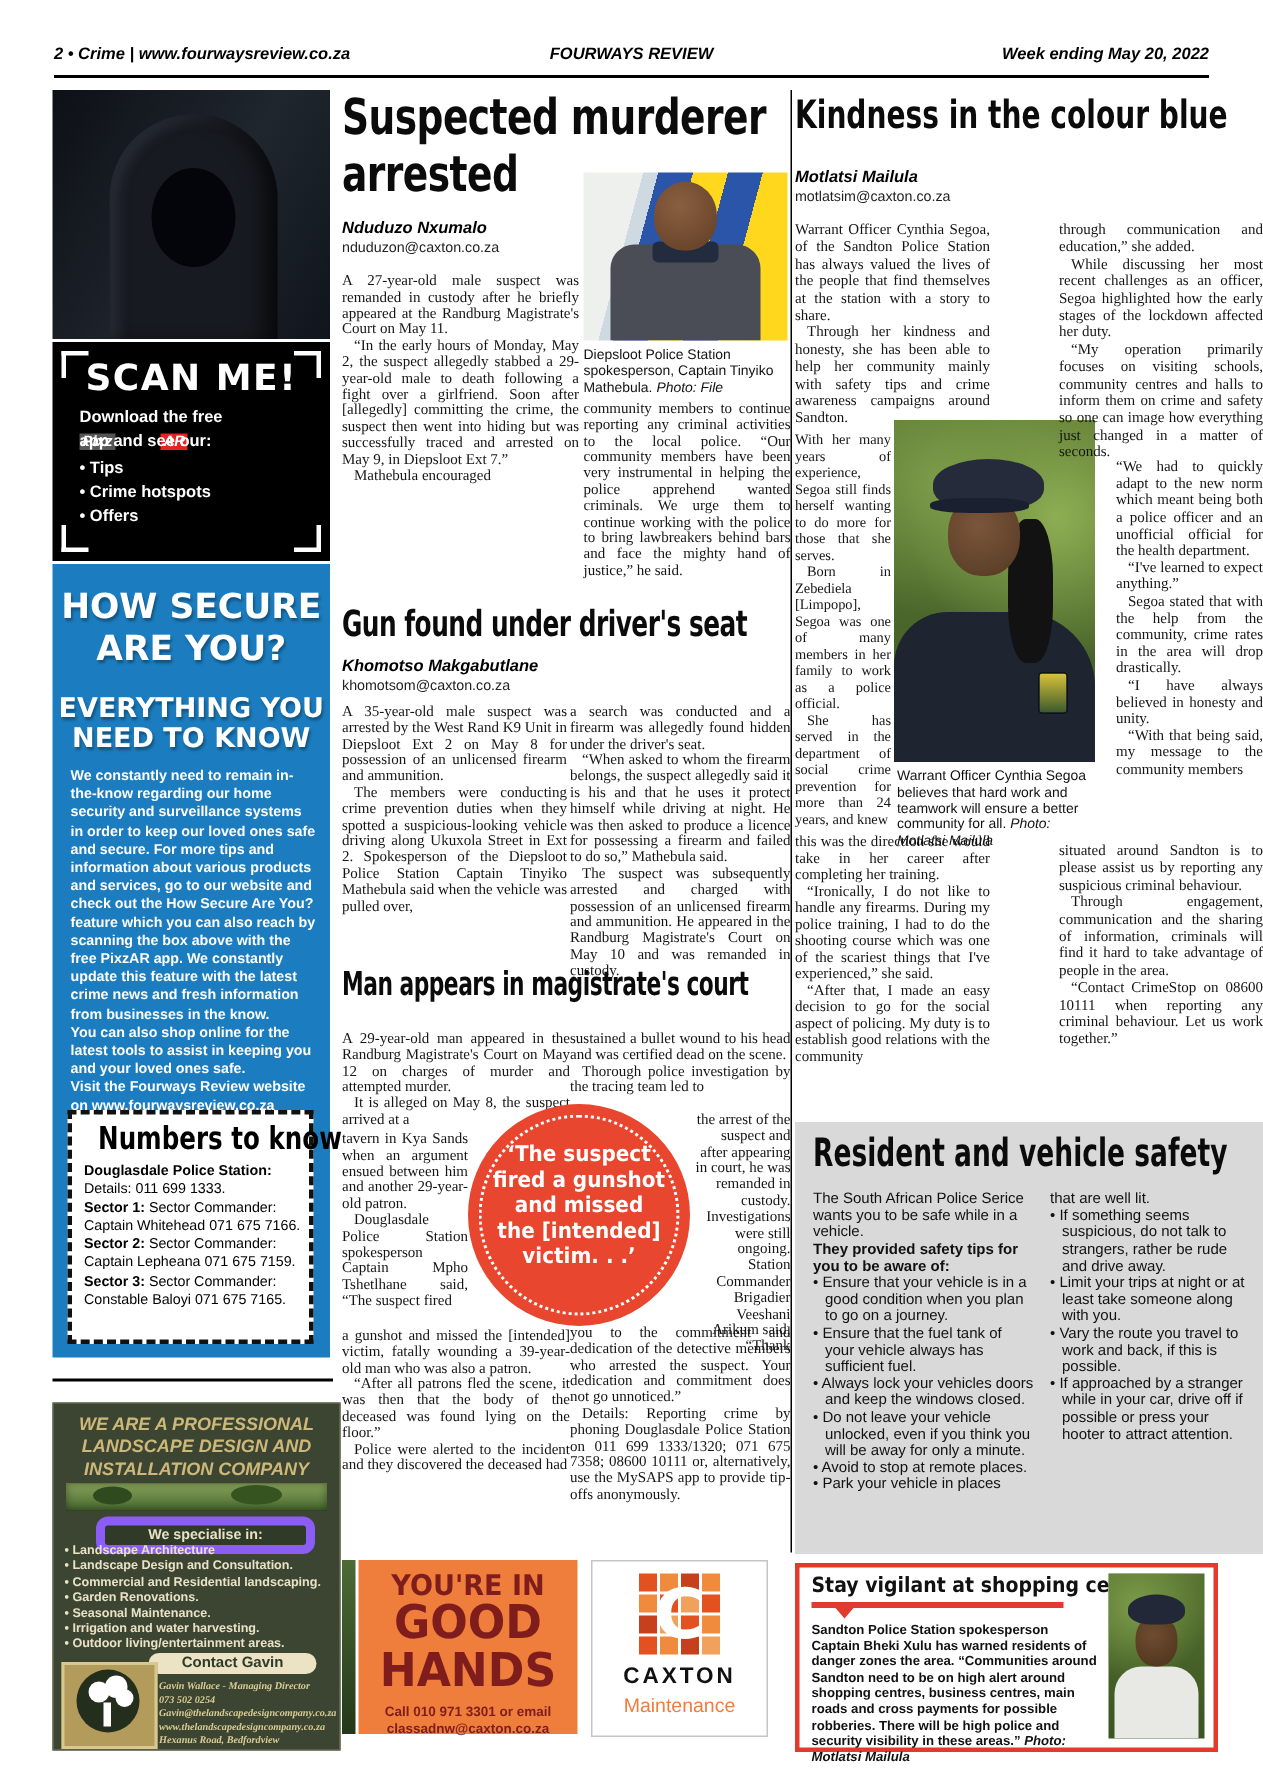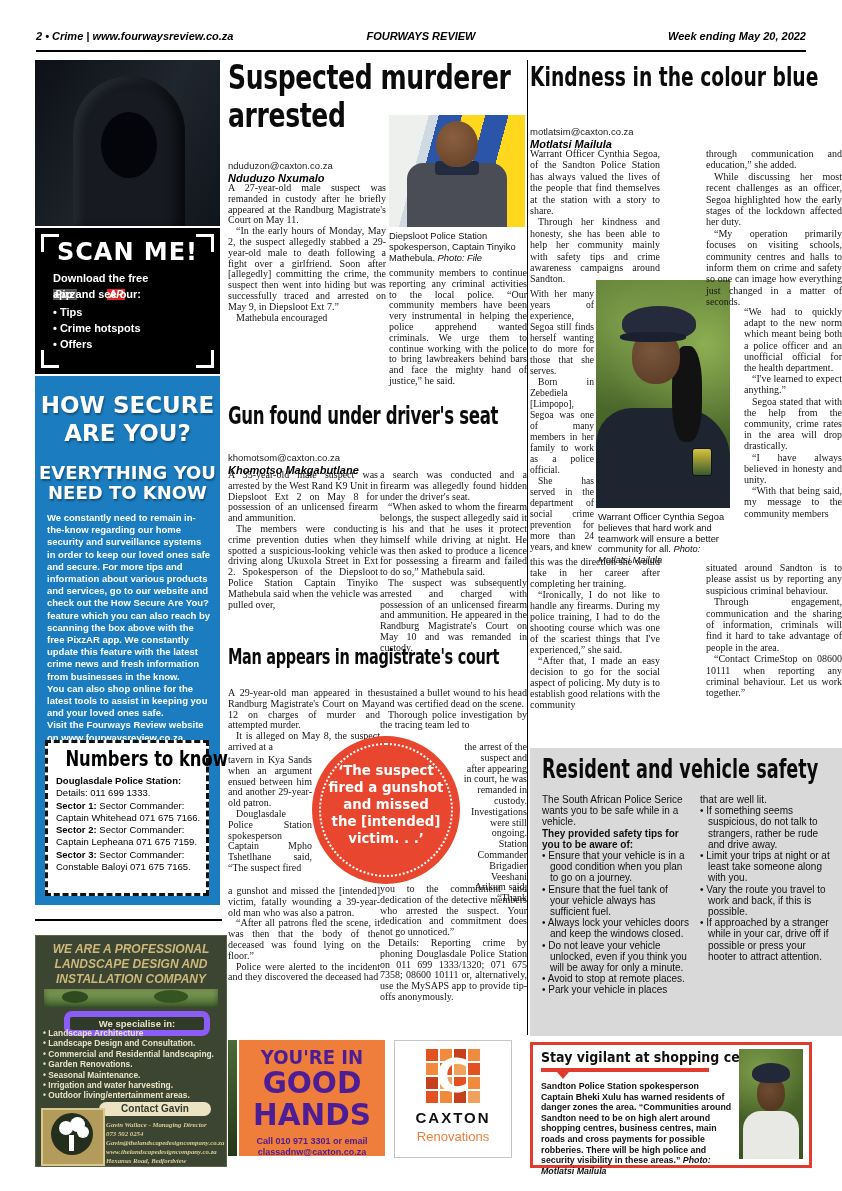--- a/index.html
+++ b/index.html
@@ -8,21 +8,21 @@
   .abs{position:absolute;}
   
   .hl{font-family:"DejaVu Sans",sans-serif;font-weight:bold;color:#0b0b0b;
       transform-origin:0 0;white-space:nowrap;letter-spacing:-0.5px;}
   
   .body{font-family:"Liberation Serif",serif;font-size:10px;line-height:10.8px;
         text-align:justify;color:#151515;}
   .body p{margin:0;}
   .body p + p{text-indent:8px;}
   .kbody{font-size:10px;line-height:11.4px;}
-  .byl{font:italic bold 11px "Liberation Sans",sans-serif;color:#000;margin-top:26px;}
+  .byl{font:italic bold 11px "Liberation Sans",sans-serif;color:#000;}
   .mail{font:9.5px "Liberation Sans",sans-serif;color:#222;}
   .cap{font-family:"Liberation Sans",sans-serif;font-size:9.3px;line-height:10.8px;color:#111;}
   .credit{font-style:italic;}
   .rule{background:#000;}
   
   .hdr{font:italic bold 11px "Liberation Sans",sans-serif;color:#000;}
   
   .scanme{background:#000;color:#fff;}
   .corner{position:absolute;width:15px;height:15px;}
   .bluebox{background:#1b7dbf;color:#fff;}
@@ -47,21 +47,21 @@
   
   .vig{background:#fff;border:3px solid #e23b2e;}
   .vig-body{font:bold 8.8px/10.6px "Liberation Sans",sans-serif;color:#111;}
   
   .ls{background:#3c4531;border:1px solid #5a6347;}
   .ls-head-line{font:italic bold 12px/15px "Liberation Sans",sans-serif;color:#cdb87a;text-align:center;}
   .ls-item{font:bold 8.4px/10.4px "Liberation Sans",sans-serif;color:#e9e2c6;}
   .ls-contact-line{font:italic bold 6.8px/9px "Liberation Serif",serif;color:#d9cb96;}
   .pill{border-radius:8px;text-align:center;}
   
-  .orange{background:#ef7d3b;color:#4c1d95;text-align:center;}
+  .orange{background:#ef7d3b;color:#7f1d1d;text-align:center;}
   .oh{font-family:"DejaVu Sans",sans-serif;font-weight:bold;line-height:1.02;transform:scaleX(.95);}
   
   .cax{background:#fff;border:1px solid #c5c5c5;}
   .cax-grid{display:grid;grid-template-columns:repeat(4,1fr);grid-template-rows:repeat(4,1fr);gap:2px;}
   .cax-grid div{width:100%;height:100%;}
   .cc1{background:#e2511f;} .cc2{background:#f08a3c;} .cc3{background:#c6401d;} .cc4{background:#f0a25c;}
   .cax-c{position:absolute;color:#fff;font-family:"DejaVu Sans",sans-serif;font-weight:bold;}
   .scan-txt{font:bold 11px/16px "Liberation Sans",sans-serif;color:#fff;}
   .pixz{background:#555;color:#fff;font:italic bold 10px "Liberation Sans",sans-serif;padding:0 2px;}
   .ar{background:#e62222;color:#fff;font:italic bold 10px "Liberation Sans",sans-serif;padding:0 2px;margin-left:30px;}
@@ -261,21 +261,21 @@
         <div class="cc4"></div>
         <div class="cc1"></div>
         <div class="cc2"></div>
       <div class="cc1"></div>
         <div class="cc2"></div>
         <div class="cc3"></div>
         <div class="cc4"></div>
     </div>
     <div class="abs cax-c" style="left:31px;top:8px;width:54px;height:54px;font-size:46px;line-height:54px;text-align:center;">C</div>
     <div class="abs" style="left:0;top:68px;width:116px;text-align:center;font:bold 15px 'Liberation Sans',sans-serif;letter-spacing:2px;color:#111;">CAXTON</div>
-    <div class="abs" style="left:0;top:88px;width:116px;text-align:center;font:13px 'Liberation Sans',sans-serif;color:#ef7d3b;">Renovations</div>
+    <div class="abs" style="left:0;top:88px;width:116px;text-align:center;font:13px 'Liberation Sans',sans-serif;color:#ef7d3b;">Maintenance</div>
   </div>
 
   <div class="abs hl" style="left:530px;top:62px;font-size:26px;font-weight:700;transform:scaleX(.72);letter-spacing:0;">Kindness in the colour blue</div>
   <div class="abs byl" style="left:530px;top:112px;">Motlatsi Mailula</div>
   <div class="abs mail" style="left:530px;top:126px;">motlatsim@caxton.co.za</div>
 
   <div class="abs body kbody" style="left:530px;top:148px;width:130px;">
       <p>Warrant Officer Cynthia Segoa, of the Sandton Police Station has always valued the lives of the people that find themselves at the station with a story to share.</p>
       <p>Through her kindness and honesty, she has been able to help her community mainly with safety tips and crime awareness campaigns around Sandton.</p>
     </div>

